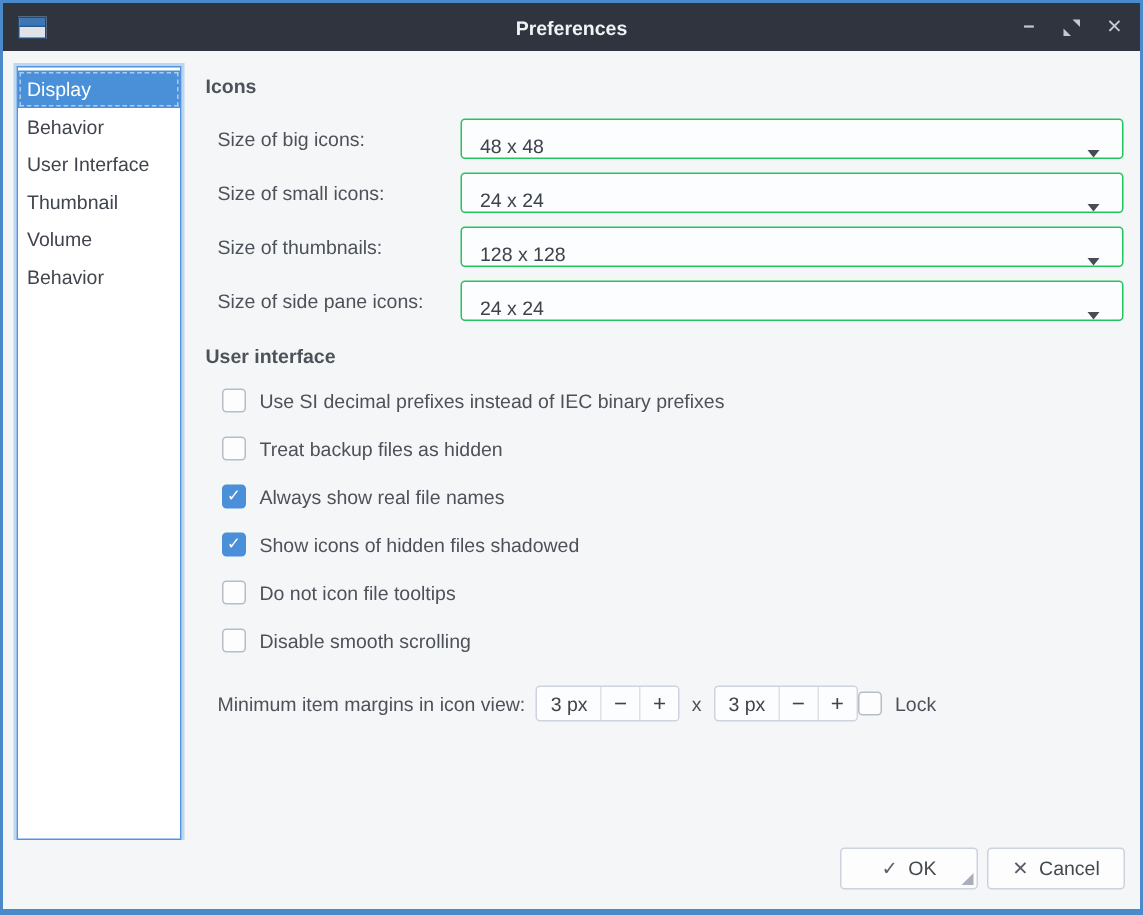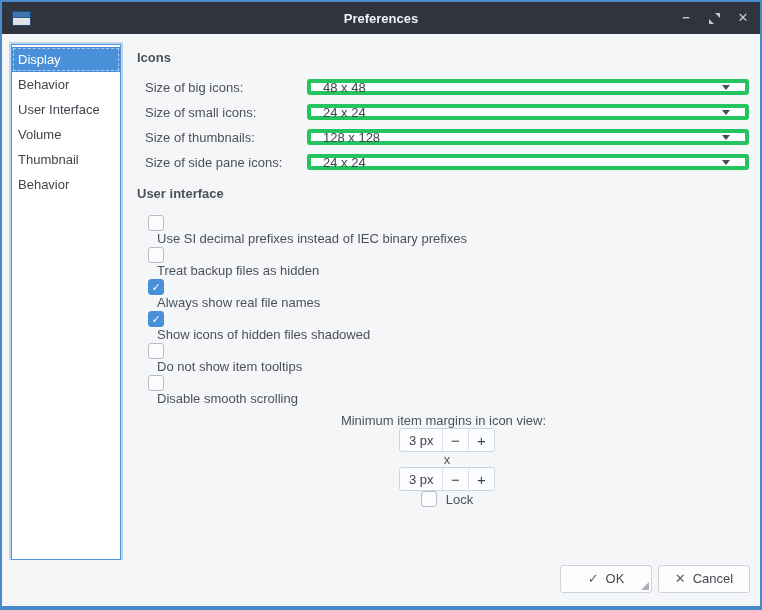--- a/index.html
+++ b/index.html
@@ -52,40 +52,40 @@
   }
 
   .main { flex: 1 1 auto; padding-right: 1px; }
 
   .section-header { font-weight: bold; color: #4c515a; margin: 6px 0 14px 0; }
   .section-header.ui { margin-top: 16px; }
 
   .combo-row { display: flex; align-items: center; margin-bottom: 9px; }
   .combo-row .row-label { flex: 0 0 170px; padding-left: 8px; color: #4c515a; }
   .combobox {
-    flex: 1 1 auto; height: 16px;
-    background: #fcfdfe; border: 4px solid #22c55e; border-radius: 3px;
-    display: flex; align-items: center; padding: 0 12px;
+    flex: 1 1 auto; height: 27px;
+    background: #fcfdfe; border: 1px solid #22c55e; border-radius: 3px;
+    display: flex; align-items: flex-end; padding: 0 12px;
     color: #3f434b; cursor: pointer;
   }
   .combobox .combo-value { flex: 1 1 auto; }
   .combo-arrow { width: 0; height: 0; border-top: 5px solid #474c54; border-left: 4px solid transparent; border-right: 4px solid transparent; margin-right: 3px; }
 
-  .cb-row { display: flex; align-items: flex-start; margin: 0 0 16px 11px; height: 16px; flex-direction: column; }
+  .cb-row { display: flex; align-items: flex-end; margin: 0 0 16px 11px; height: 16px; }
   .cb {
     width: 16px; height: 16px; flex: 0 0 16px;
     background: #fdfdfe; border: 1px solid #b6bdc9; border-radius: 3px;
     display: flex; align-items: center; justify-content: center; cursor: pointer;
   }
   .cb .tick { display: none; color: #ffffff; font-size: 11px; font-weight: bold; line-height: 1; }
   .cb.checked { background: #4a90d9; border-color: #4a90d9; }
   .cb.checked .tick { display: block; }
   .cb-label { margin-left: 9px; color: #4c515a; }
 
-  .margins-row { display: flex; align-items: center; margin: 22px 0 0 8px; flex-direction: column; }
+  .margins-row { display: flex; align-items: center; margin: 22px 0 0 8px; }
   .margins-row .row-label { color: #4c515a; margin-right: 7px; }
   .spin {
     display: flex; align-items: stretch; height: 24px;
     background: #fcfdfe; border: 1px solid #cdd3df; border-radius: 3px; overflow: hidden;
   }
   .spin-entry { width: 42px; display: flex; align-items: center; padding-left: 9px; color: #3f434b; }
   .spin-btn {
     width: 26px; border-left: 1px solid #dde1e8;
     display: flex; align-items: center; justify-content: center;
     color: #3f434b; font-size: 15px; cursor: pointer; background: #fcfdfe;
@@ -124,22 +124,22 @@
       <div class="ctrl">✕</div>
     </div>
   </div>
 
   <div class="content">
 
     <div class="sidebar">
       <div class="side-item selected">Display</div>
       <div class="side-item">Behavior</div>
       <div class="side-item">User Interface</div>
+      <div class="side-item">Thumbnail</div>
       <div class="side-item">Volume</div>
-      <div class="side-item">Thumbnail</div>
       <div class="side-item">Behavior</div>
     </div>
 
     <div class="main">
 
       <div class="section-header">Icons</div>
 
       <div class="combo-row">
         <div class="row-label">Size of big icons:</div>
         <div class="combobox">
@@ -193,21 +193,21 @@
 
       <div class="cb-row">
         <span class="cb checked">
             <span class="tick">✓</span>
           </span>
         <span class="cb-label">Show icons of hidden files shadowed</span>
       </div>
 
       <div class="cb-row">
         <span class="cb"></span>
-        <span class="cb-label">Do not show item tooltips</span>
+        <span class="cb-label">Do not icon file tooltips</span>
       </div>
 
       <div class="cb-row">
         <span class="cb"></span>
         <span class="cb-label">Disable smooth scrolling</span>
       </div>
 
       <div class="margins-row">
         <span class="row-label">Minimum item margins in icon view:</span>
         <div class="spin">

